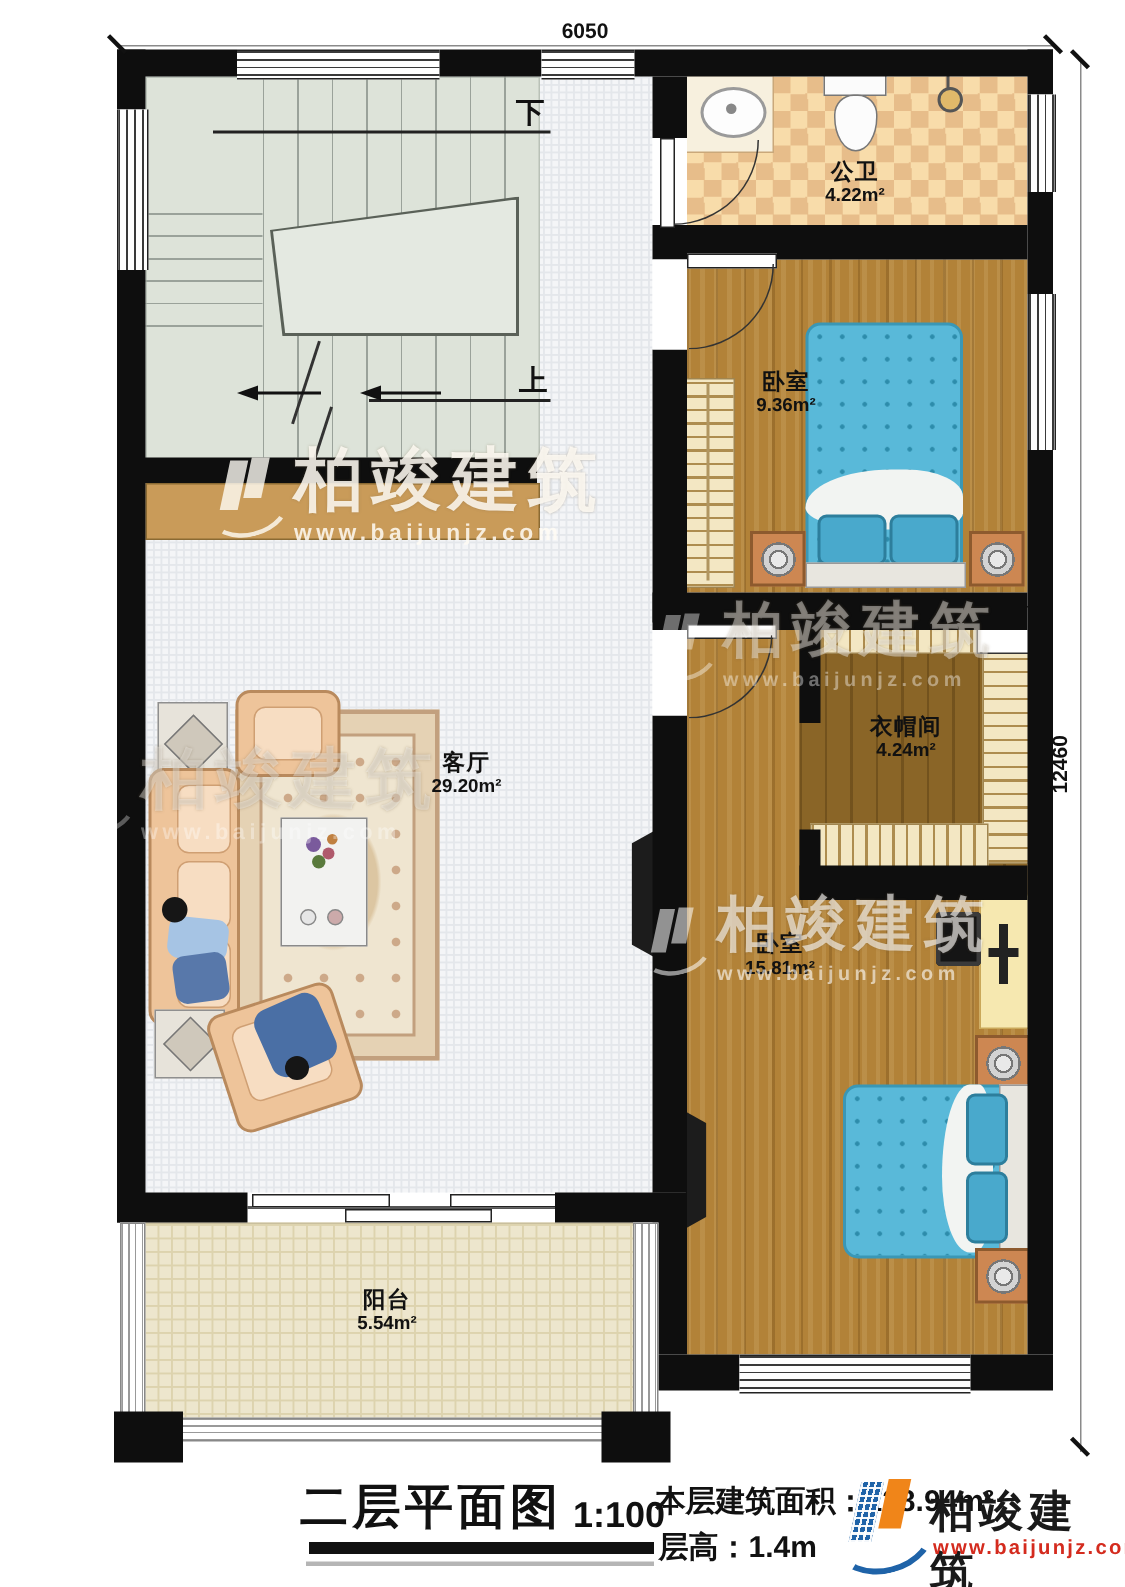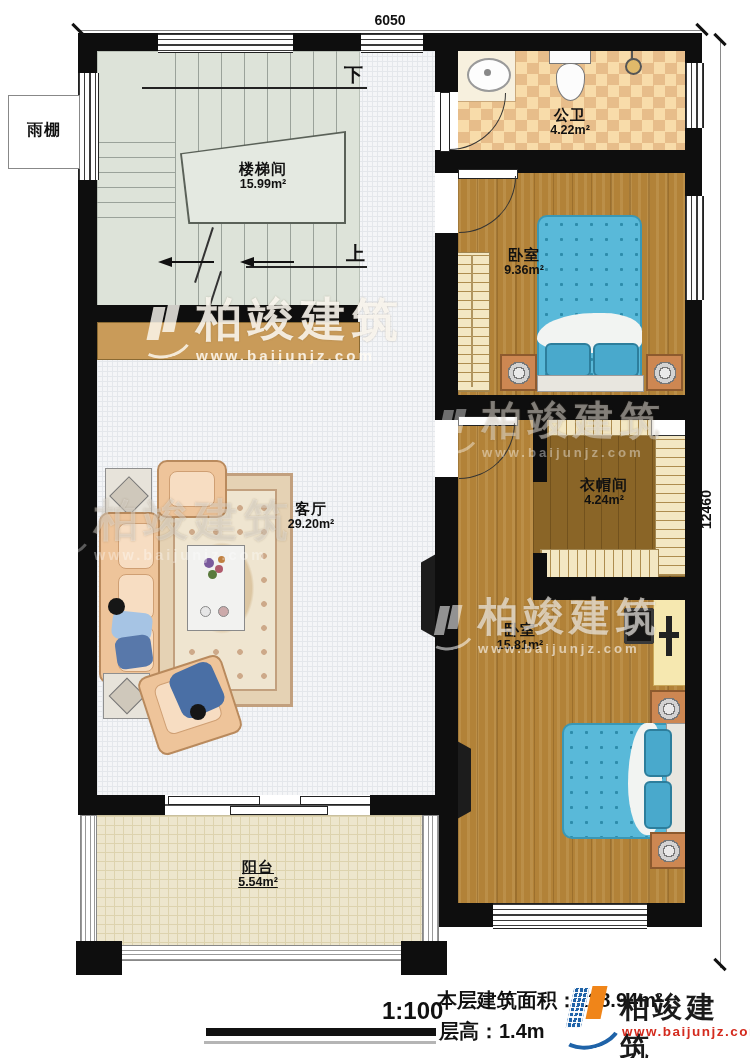--- a/index.html
+++ b/index.html
@@ -85,24 +85,20 @@
   <div class="brk" style="left:203px;top:226px;height:58px;transform:rotate(18deg);"></div>
   <div class="brk" style="left:212px;top:270px;height:52px;transform:rotate(18deg);"></div>
   <div class="tri-l" style="left:158px;top:257px;"></div>
   <div class="abs" style="left:172px;top:261px;width:42px;height:1.5px;background:#111;"></div>
   <div class="tri-l" style="left:240px;top:257px;"></div>
   <div class="abs" style="left:254px;top:261px;width:40px;height:1.5px;background:#111;"></div>
 
   <div class="abs" style="left:180px;top:131px;width:166px;height:93px;background:#5a6158;clip-path:polygon(0% 24%,100% 0%,100% 100%,5% 100%);">
     <div style="position:absolute;left:2px;top:2px;right:2px;bottom:2px;background:#e4e9e1;clip-path:polygon(0% 24%,100% 0%,100% 100%,5% 100%);"></div>
   </div>
-  <div class="rlabel" style="left:208px;top:160px;width:110px;">
-    <div class="rname">楼梯间</div>
-    <div class="rarea">15.99m²</div>
-  </div>
 
   <div class="abs" style="left:157px;top:473px;width:130px;height:228px;background-color:#efe5d0;border:3px solid #c2a07e;
               box-shadow:inset 0 0 0 13px #e5d2b4, inset 0 0 0 15px #c2a07e;
               background-image:radial-gradient(circle at 8px 8px,#cda989 2.5px,transparent 3.2px);background-size:24px 24px;">
     <div style="position:absolute;left:24px;top:58px;width:76px;height:108px;border-radius:50%;background:radial-gradient(ellipse,#dcc6a2 0 55%,transparent 60%);"></div>
   </div>
   <div class="ctable" style="left:105px;top:468px;width:45px;height:60px;">
     <div class="diam" style="left:9px;top:13px;width:26px;height:26px;"></div>
   </div>
   <div class="sofa" style="left:157px;top:460px;width:66px;height:54px;">
@@ -237,23 +233,20 @@
   <div class="arc" style="left:449px;top:93px;width:56px;height:56px;"></div>
 
   <div class="gap" style="left:435px;top:173px;width:23px;height:60px;"></div>
   <div class="leaf" style="left:458px;top:169px;width:58px;height:8px;"></div>
   <div class="arc" style="left:459px;top:176px;width:56px;height:56px;"></div>
 
   <div class="gap" style="left:435px;top:420px;width:23px;height:57px;"></div>
   <div class="leaf" style="left:458px;top:416px;width:58px;height:8px;"></div>
   <div class="arc" style="left:459px;top:423px;width:55px;height:55px;"></div>
 
-  <div class="abs" style="left:8px;top:95px;width:70px;height:72px;background:#fff;border:1.5px solid #888;">
-    <div class="rname" style="position:absolute;left:0;right:0;top:24px;text-align:center;font-weight:bold;font-size:16px;">雨棚</div>
-  </div>
 
   <div class="rlabel" style="left:525px;top:106px;width:90px;">
     <div class="rname">公卫</div>
     <div class="rarea">4.22m²</div>
   </div>
   <div class="rlabel" style="left:479px;top:246px;width:90px;">
     <div class="rname">卧室</div>
     <div class="rarea">9.36m²</div>
   </div>
   <div class="rlabel" style="left:559px;top:476px;width:90px;">
@@ -261,21 +254,21 @@
     <div class="rarea">4.24m²</div>
   </div>
   <div class="rlabel" style="left:475px;top:621px;width:90px;">
     <div class="rname">卧室</div>
     <div class="rarea">15.81m²</div>
   </div>
   <div class="rlabel" style="left:266px;top:500px;width:90px;">
     <div class="rname">客厅</div>
     <div class="rarea">29.20m²</div>
   </div>
-  <div class="rlabel" style="left:213px;top:858px;width:90px;text-decoration:underline;">
+  <div class="rlabel" style="left:213px;top:858px;width:90px;">
     <div class="rname">阳台</div>
     <div class="rarea">5.54m²</div>
   </div>
   <div class="abs" style="left:344px;top:62px;font-size:19px;font-weight:bold;">下</div>
   <div class="abs" style="left:346px;top:241px;font-size:19px;font-weight:bold;">上</div>
 
   <div class="wm" style="left:140px;top:296px;font-size:46px;color:rgba(255,252,245,.85);">
     <span class="glyph">
         <i class="g1" style="background:rgba(255,252,245,.8);"></i>
         <i class="g2" style="background:rgba(255,252,245,.8);"></i>
@@ -323,20 +316,21 @@
   <div class="dimline" style="left:78px;top:30px;width:624px;height:1px;"></div>
   <div class="tick" style="left:70px;top:28px;"></div>
   <div class="tick" style="left:694px;top:28px;"></div>
   <div class="dimtxt" style="left:355px;top:12px;width:70px;text-align:center;">6050</div>
 
   <div class="dimline" style="left:720px;top:40px;width:1px;height:928px;"></div>
   <div class="tick" style="left:712px;top:38px;"></div>
   <div class="tick" style="left:712px;top:963px;"></div>
   <div class="dimtxt" style="left:698px;top:465px;width:20px;height:90px;writing-mode:vertical-rl;transform:rotate(180deg);text-align:center;">12460</div>
 
+  <div class="abs" style="left:200px;top:983px;font-size:32px;font-weight:bold;letter-spacing:3px;">二层平面图</div>
   <div class="abs" style="left:382px;top:997px;font-size:24px;font-weight:bold;">1:100</div>
   <div class="abs" style="left:437px;top:987px;font-size:20px;font-weight:bold;">本层建筑面积：128.94m²</div>
   <div class="abs" style="left:439px;top:1018px;font-size:20px;font-weight:bold;">层高：1.4m</div>
   <div class="abs" style="left:206px;top:1028px;width:230px;height:8px;background:#111;"></div>
   <div class="abs" style="left:204px;top:1041px;width:232px;height:3px;background:#b5b5b5;"></div>
 
   <div class="abs" style="left:558px;top:982px;width:192px;height:70px;">
     <span class="glyph" style="position:absolute;left:0;top:4px;font-size:56px;">
       <i class="g1" style="background:#1f63a8;background-image:repeating-linear-gradient(0deg,rgba(255,255,255,.95) 0 1.5px,transparent 1.5px 5px),repeating-linear-gradient(90deg,rgba(255,255,255,.95) 0 1.5px,transparent 1.5px 4.5px);"></i>
       <i class="g2" style="background:#f08519;"></i>

